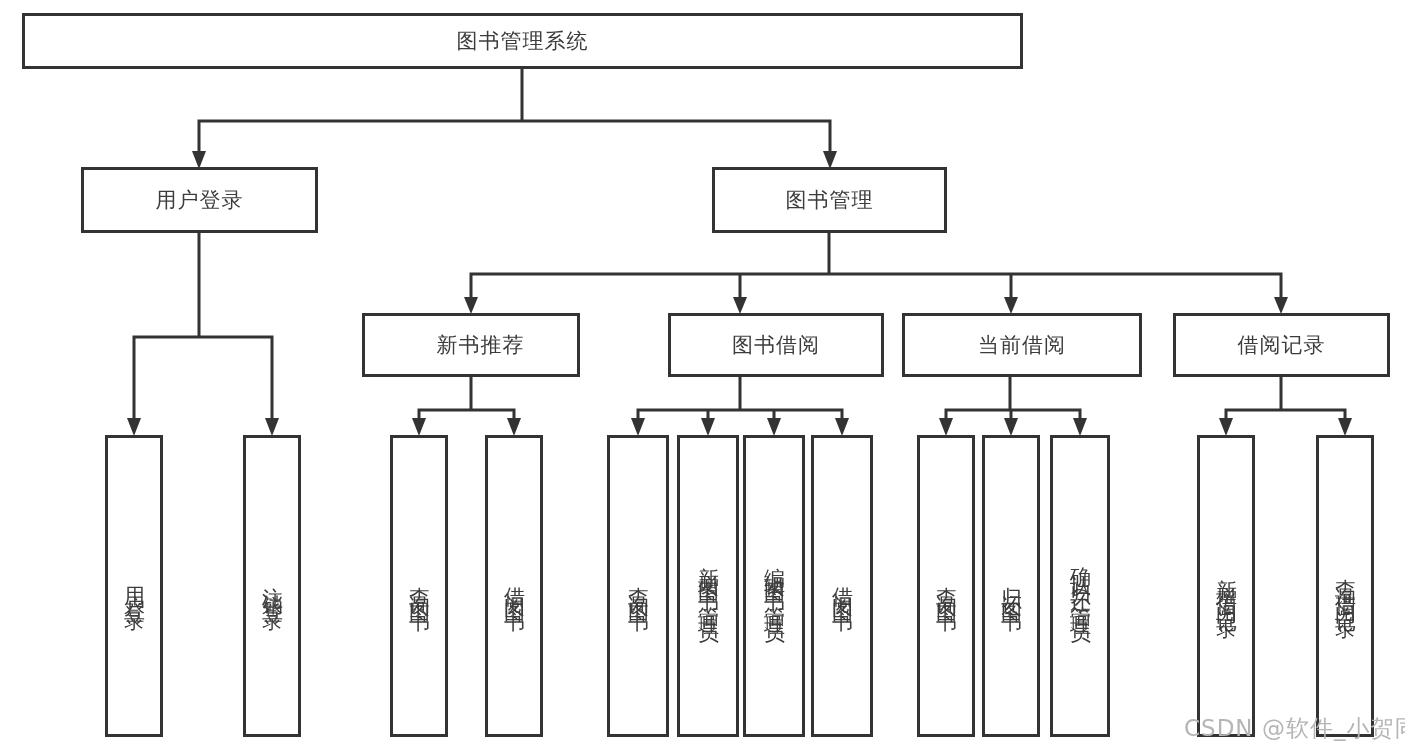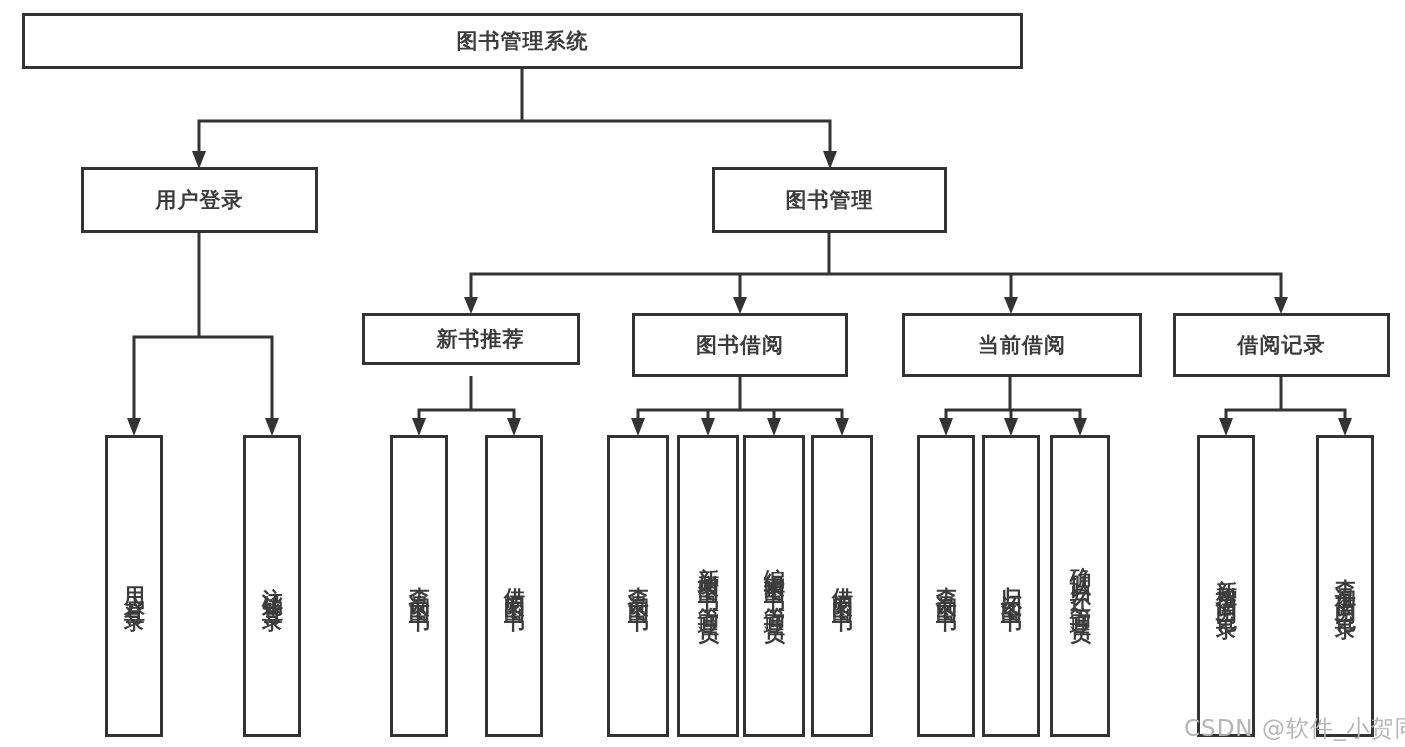--- a/index.html
+++ b/index.html
@@ -14,21 +14,20 @@
   }
   .box {
     position: absolute;
     border: 3px solid #333333;
     background: #ffffff;
     display: flex;
     align-items: center;
     justify-content: center;
     box-sizing: border-box;
     z-index: 2;
-    font-weight: bold;
   }
   .box.h { font-size: 21px; letter-spacing: 1px; white-space: nowrap; }
   .box.v { top: 435px; height: 302px; width: 58px; }
   .vtext {
     writing-mode: vertical-rl;
     text-orientation: mixed;
     font-size: 21px;
     line-height: 1;
     letter-spacing: 8px;
     display: block;
@@ -103,24 +102,24 @@
     <span>图书管理系统</span>
   </div>
 
   <div class="box h" style="left:81px; top:167px; width:237px; height:66px;">
     <span>用户登录</span>
   </div>
   <div class="box h" style="left:712px; top:167px; width:235px; height:66px;">
     <span>图书管理</span>
   </div>
 
-  <div class="box h" style="left:362px; top:313px; width:218px; height:52px;padding-left:19px;">
+  <div class="box h" style="left:362px; top:313px; width:218px; height:64px;padding-left:19px;">
     <span>新书推荐</span>
   </div>
-  <div class="box h" style="left:632px; top:313px; width:216px; height:64px;">
+  <div class="box h" style="left:668px; top:313px; width:216px; height:64px;">
     <span>图书借阅</span>
   </div>
   <div class="box h" style="left:902px; top:313px; width:240px; height:64px;">
     <span>当前借阅</span>
   </div>
   <div class="box h" style="left:1173px; top:313px; width:217px; height:64px;">
     <span>借阅记录</span>
   </div>
 
   <div class="box v" style="left:105px;">

